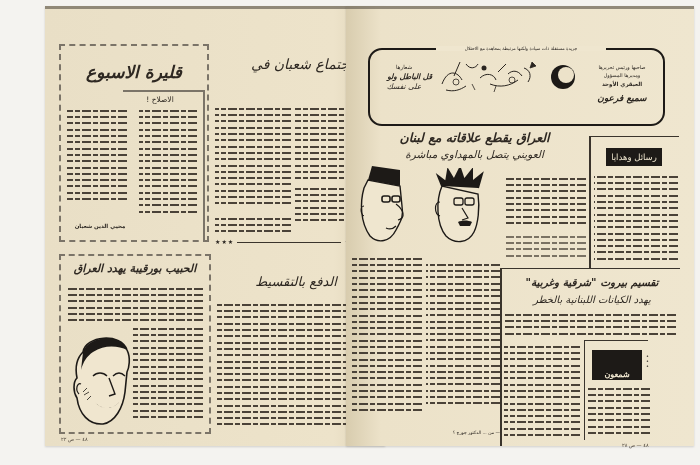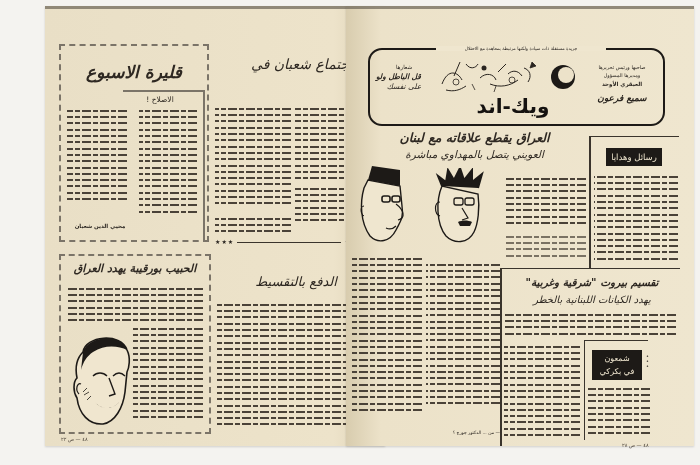--- a/index.html
+++ b/index.html
@@ -200,37 +200,36 @@
     <div class="footer-num" style="left:16px; top:430px;">٤٨ — ص ٢٢</div>
   </div>
 
   <div class="page right">
     <div class="page-top-edge"></div>
 
     <div class="ar" style="position:absolute; left:90px; width:170px; top:40px; font-size:4.5px; text-align:center; background:#efe6cf; z-index:2;">جريدة مستقلة ذات سيادة ولكنها مرتبطة بمعاهدة مع الاحتلال</div>
 
     <div class="masthead">
       <div class="ar" style="position:absolute; left:6px; width:56px; top:14px; font-size:5.5px; text-align:center;">شعارها</div>
-      <div class="ar hand" style="position:absolute; left:6px; width:56px; top:22px; font-size:7.5px; text-align:left; font-weight:bold;">قل الباطل ولو</div>
+      <div class="ar hand" style="position:absolute; left:6px; width:56px; top:22px; font-size:7.5px; text-align:right; font-weight:bold;">قل الباطل ولو</div>
       <div class="ar hand" style="position:absolute; left:6px; width:56px; top:32px; font-size:7.5px; text-align:center; font-weight:normal;">على نفسك</div>
 
       <svg style="position:absolute; left:66px; top:4px;" width="120" height="44" viewBox="0 0 120 44">
         <path d="M6 30 C 12 14, 22 18, 26 26 M18 22 l 6 -14 M30 10 c 4 6, 10 4, 12 0 M44 24 c 6 -6, 14 -4, 16 2 M62 18 l 8 -8 M72 20 c 4 -4, 10 -4, 14 2 M88 14 c 6 2, 8 8, 4 14 M54 30 c 10 4, 20 2, 28 -4 M10 36 c 8 2, 14 0, 20 -4" stroke="#2a2520" stroke-width="1" fill="none"></path>
         <circle cx="20" cy="28" r="3" fill="none" stroke="#2a2520" stroke-width="0.8"></circle>
         <circle cx="48" cy="14" r="2.5" fill="#2a2520"></circle>
         <circle cx="76" cy="26" r="3" fill="none" stroke="#2a2520" stroke-width="0.8"></circle>
         <path d="M96 8 l 4 4 l -6 2 Z M36 30 l 3 6 M60 32 l -2 6" stroke="#2a2520" stroke-width="0.8" fill="#2a2520"></path>
       </svg>
 
       <svg style="position:absolute; left:180px; top:14px;" width="26" height="26" viewBox="0 0 26 26">
         <circle cx="13" cy="13" r="12" fill="#1d1a17"></circle>
         <circle cx="16" cy="11" r="8" fill="#ece2c9"></circle>
       </svg>
 
-      <div class="ar" style="position:absolute; left:88px; width:110px; top:44px; font-size:20px; font-weight:bold; text-align:center; font-family:'DejaVu Sans',sans-serif; color:#151210; letter-spacing:-1px;">ويك-اند</div>
 
       <div class="ar" style="position:absolute; right:6px; width:70px; top:14px; font-size:5px; text-align:center;">صاحبها ورئيس تحريرها</div>
       <div class="ar" style="position:absolute; right:6px; width:70px; top:22px; font-size:5px; text-align:center;">ومديرها المسؤول</div>
       <div class="ar" style="position:absolute; right:6px; width:70px; top:31px; font-size:5.5px; text-align:center; font-weight:bold;">العبقري الأوحد</div>
       <div class="ar hand" style="position:absolute; right:6px; width:70px; top:43px; font-size:9px; text-align:center; font-weight:bold;">سميع فرعون</div>
     </div>
 
     <div class="headline hand" style="left:16px; width:225px; top:124px; font-size:12.5px; font-weight:bold;">العراق يقطع علاقاته مع لبنان</div>
     <div class="headline hand" style="left:16px; width:225px; top:142px; font-size:10.5px;">العويني يتصل بالمهداوي مباشرة</div>
 
@@ -366,21 +365,21 @@
         <span></span>
         <span></span>
         <span></span>
         <span></span>
         <span></span>
         <span></span>
     </div>
 
     <div class="rule" style="left:238px; top:334px; width:64px; height:1px;"></div>
     <div class="rule" style="left:238px; top:334px; width:1px; height:100px;"></div>
-    <div class="black-tag" style="left:246px; top:344px; width:50px; height:30px; font-size:8px; line-height:13px; padding-top:2px;">
+    <div class="black-tag" style="left:246px; top:344px; width:50px; height:30px; font-size:8px; line-height:13px; padding-top:18px;font-weight:bold;">
       <div>شمعون</div>
       <div>في بكركي</div>
     </div>
     <div style="position:absolute; left:300px; top:348px; width:3px; font-size:5px; line-height:5px; color:#1d1a17;">•<br>•<br>•</div>
     <div class="lines" style="left:242px; top:380px; width:62px; height:50px;">
       <span></span>
         <span></span>
         <span></span>
         <span></span>
         <span></span>

